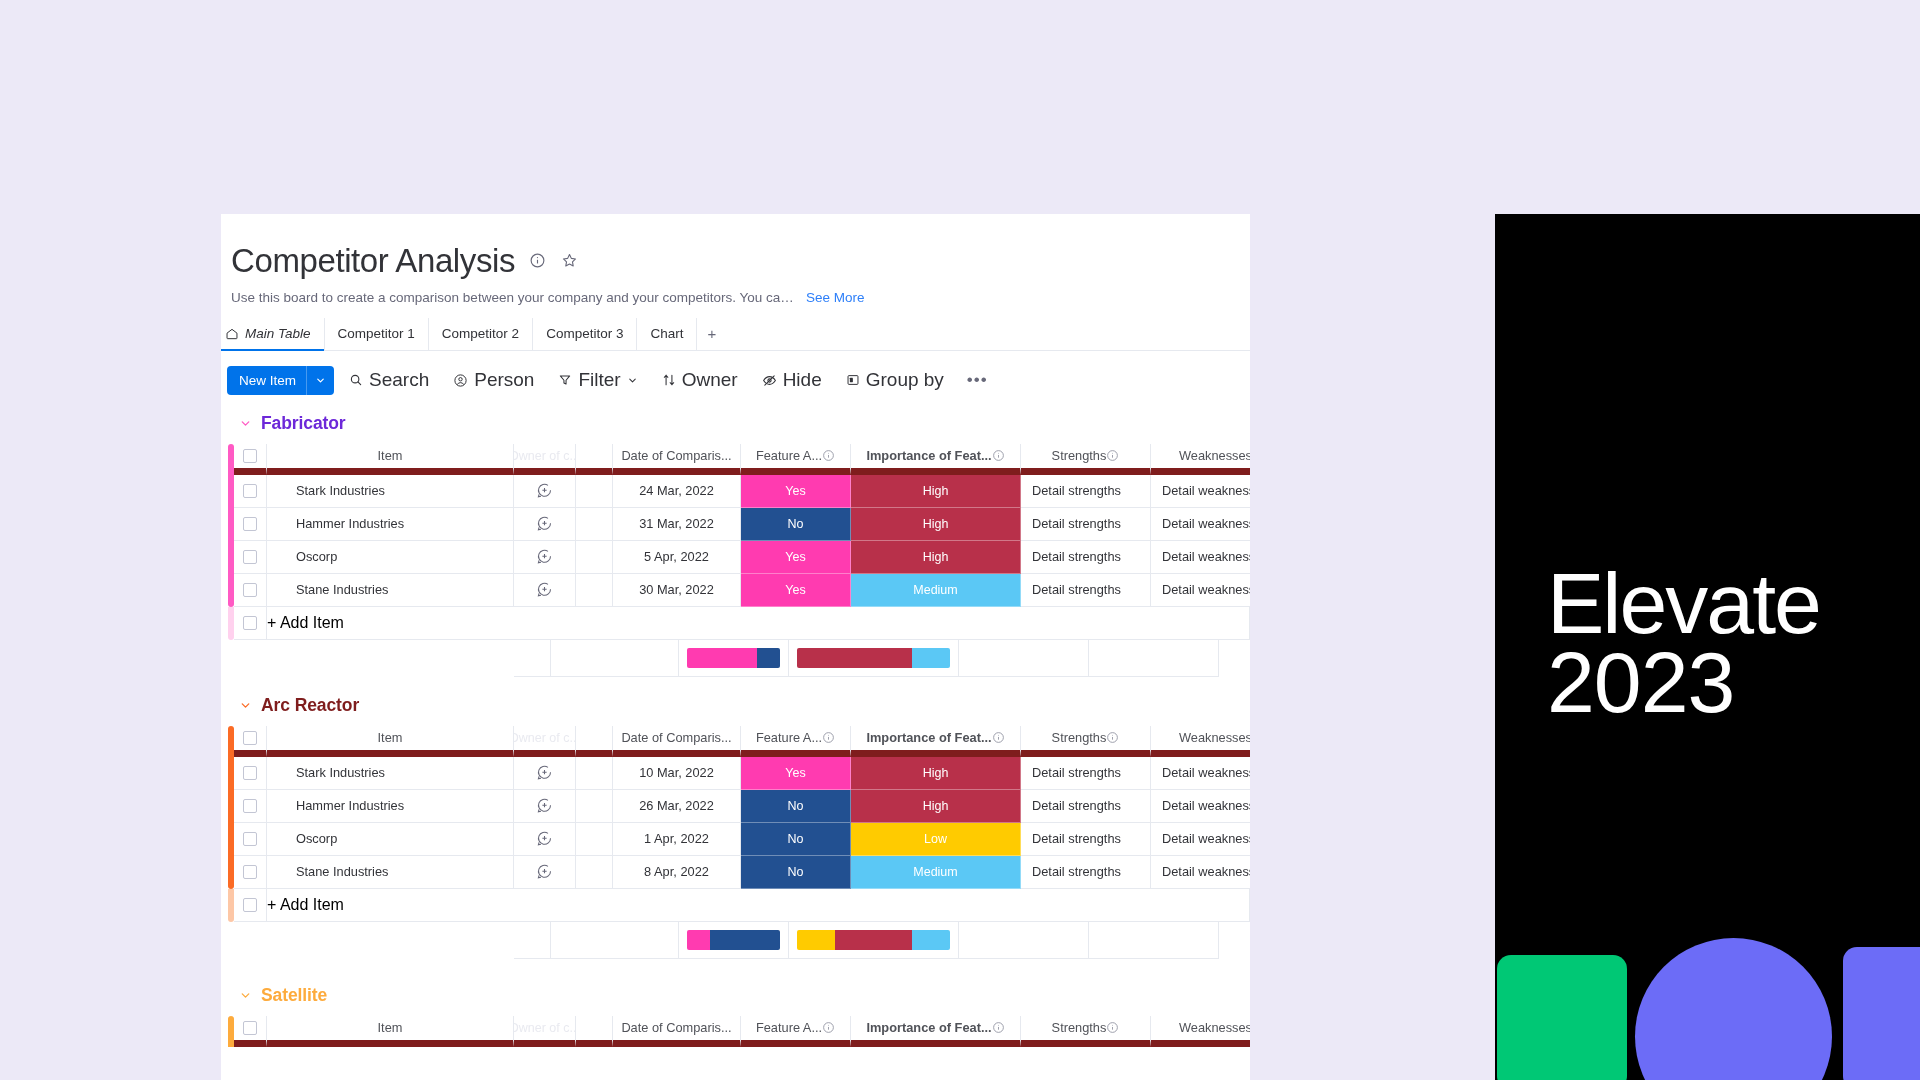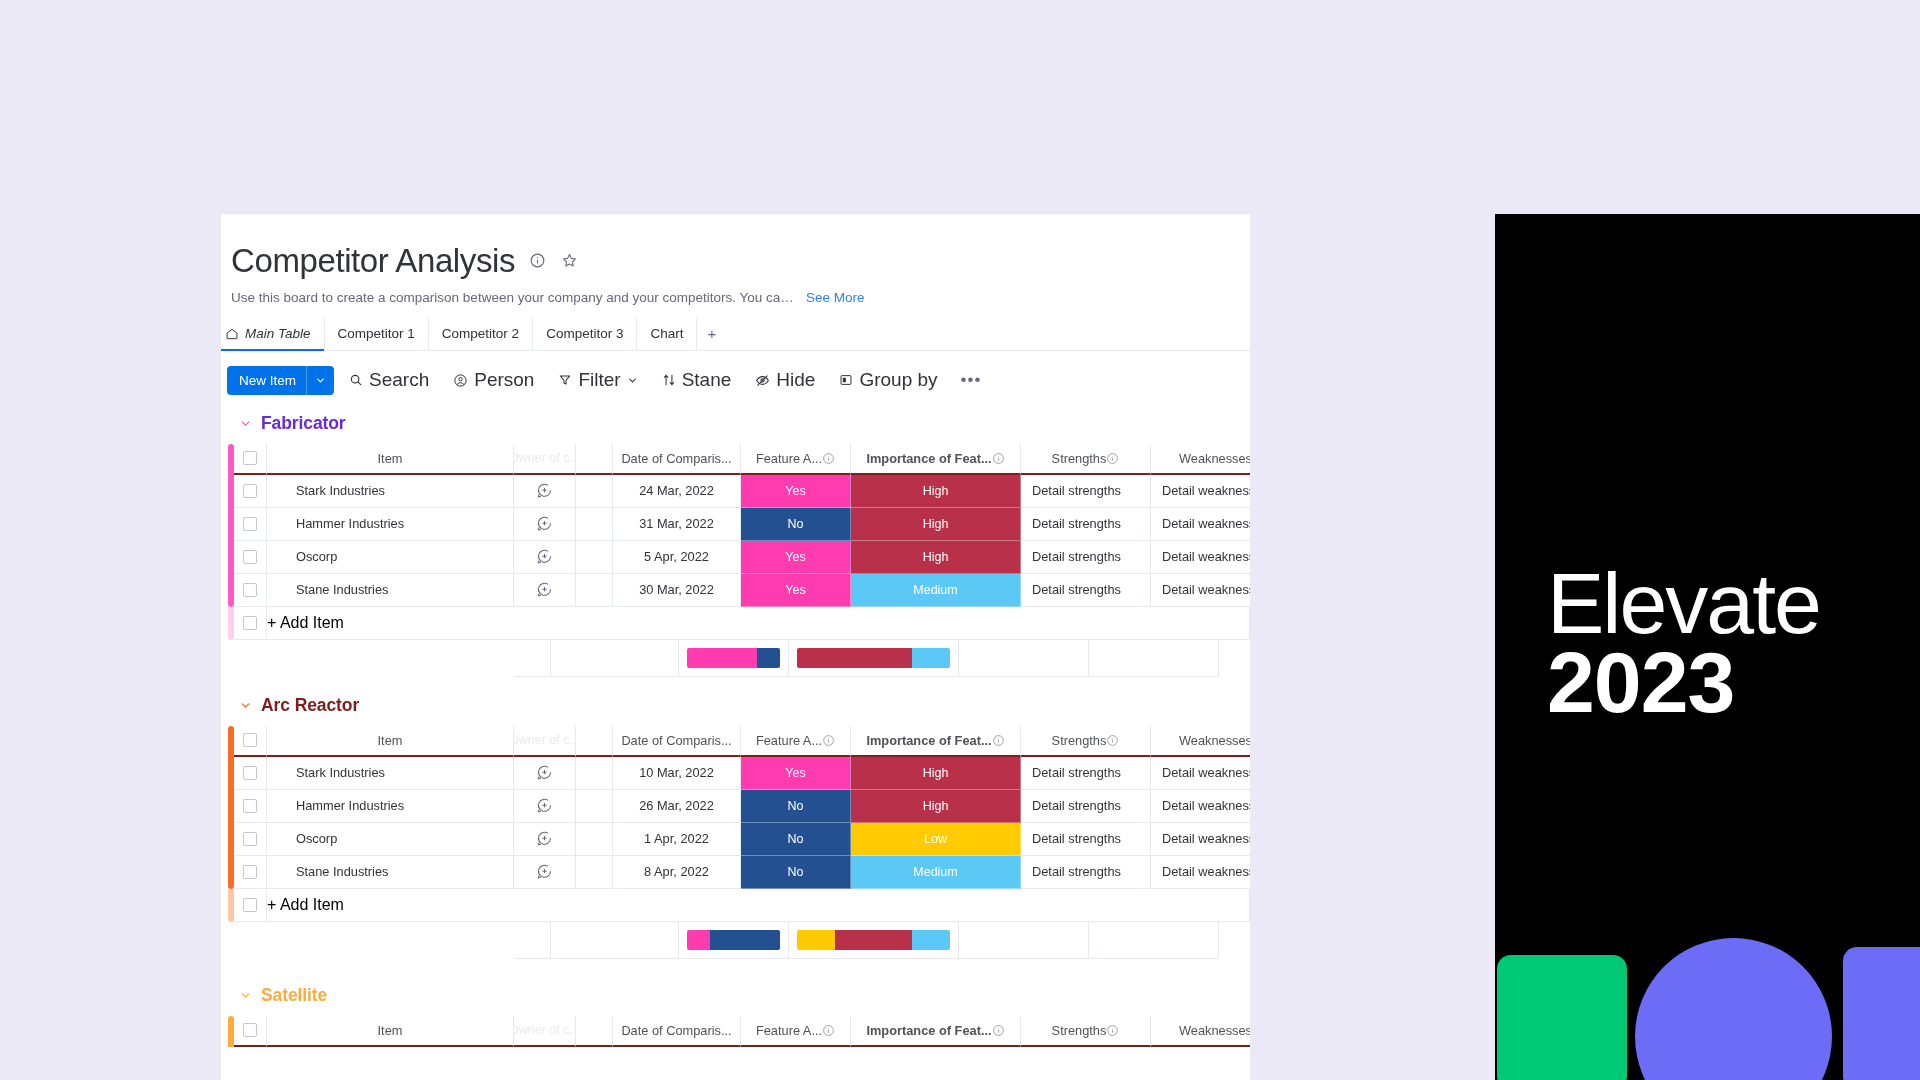--- a/index.html
+++ b/index.html
@@ -106,21 +106,21 @@
   .gbar.bot { border-radius: 0 0 3px 3px; }
   .cell {
     display: flex; align-items: center; justify-content: center;
     border-right: 1px solid #e6e9ef;
     border-bottom: 1px solid #e6e9ef;
     font-size: 12.8px; color: #323338;
     overflow: hidden; white-space: nowrap;
     background: #fff;
   }
   .trow.head .cell {
-    color: #505258; font-size: 12.8px; border-bottom: 2px solid #7f1d1d;
+    color: #505258; font-size: 12.8px; border-bottom: 7px solid #7f1d1d;
     background: #fff;
   }
   .c-check { width: 33px; flex: 0 0 33px; border-right: 1px solid #e6e9ef; }
   .cbox {
     width: 14px; height: 14px; border: 1px solid #c3c6d4; border-radius: 2px; background: #fff;
   }
   .c-item { width: 247px; flex: 0 0 247px; justify-content: center; }
   .c-item.left { justify-content: flex-start; padding-left: 29px; }
   .c-owner { width: 62px; flex: 0 0 62px; }
   .c-upd { width: 37px; flex: 0 0 37px; }
@@ -173,21 +173,21 @@
     position: absolute; left: 25px; top: 214px;
     width: 450px; height: 866px;
     background: #000; overflow: hidden;
   }
   .promo-title {
     position: absolute; left: 52px; top: 350px;
     color: #fff; font-weight: 400;
     font-size: 86px; line-height: 0.92;
     letter-spacing: -2px;
   }
-  .promo-title .l2 { font-weight: 700; letter-spacing: -1px; }
+  .promo-title .l2 { font-weight: 400; letter-spacing: -1px; }
   .shape-sq {
     position: absolute; left: 2px; bottom: -10px;
     width: 130px; height: 135px;
     background: #00c875; border-radius: 14px;
   }
   .shape-circ {
     position: absolute; left: 140px; bottom: -55px;
     width: 197px; height: 197px;
     background: #6c6cf7; border-radius: 50%;
   }
@@ -299,21 +299,21 @@
           </span>
         </div>
 
         <div class="tb-item">
           <span>
             <svg width="14" height="14" viewBox="0 0 24 24" fill="none" stroke="currentColor" stroke-width="1.8" stroke-linecap="round" stroke-linejoin="round">
               <path d="M7 20V4M7 4L4 7.4M7 4l3 3.4"></path>
                 <path d="M17 4v16m0 0l3-3.4M17 20l-3-3.4"></path>
             </svg>
           </span>
-          <span>Stane</span>
+          <span>Owner</span>
         </div>
 
         <div class="tb-item">
           <span>
             <svg width="15" height="15" viewBox="0 0 24 24" fill="none" stroke="currentColor" stroke-width="1.7" stroke-linecap="round">
               <path d="M2.6 12S6.4 5.8 12 5.8 21.4 12 21.4 12 17.6 18.2 12 18.2 2.6 12 2.6 12z"></path>
                 <circle cx="12" cy="12" r="2.6"></circle>
                 <path d="M4.5 19.5L19.5 4.5"></path>
             </svg>
           </span>

